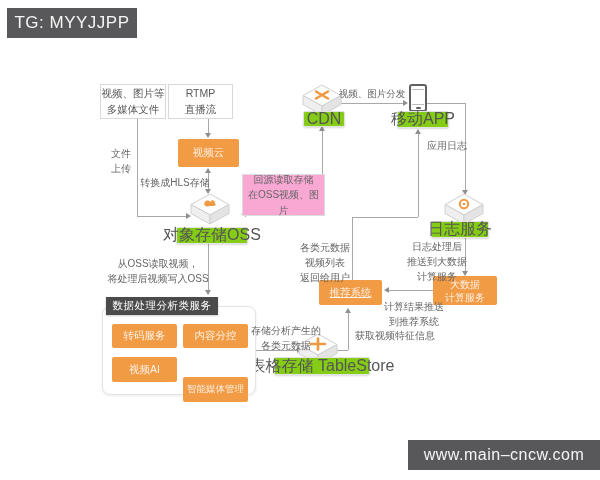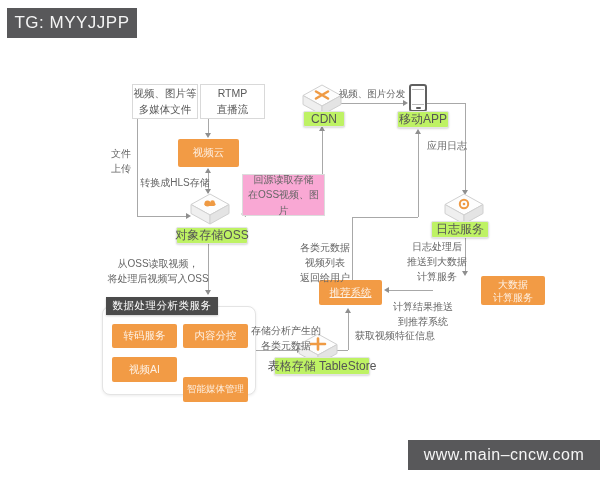--- a/index.html
+++ b/index.html
@@ -10,34 +10,34 @@
   }
   .bar{
     position:absolute;background:#58585a;color:#f5f5f5;
     display:flex;align-items:center;justify-content:center;
     font-size:17px;letter-spacing:.5px;
   }
   
   .srcbox{
     position:absolute;background:#fff;border:1px solid #d9d9d9;
     display:flex;align-items:center;justify-content:center;text-align:center;
-    font-size:10.5px;line-height:1.45;color:#595959;white-space:pre-line;margin-left:32px;
+    font-size:10.5px;line-height:1.45;color:#595959;white-space:pre-line;
   }
   
   .obox{
     position:absolute;background:#f29b45;border-radius:2px;
     display:flex;align-items:center;justify-content:center;text-align:center;
     color:rgba(255,255,255,.85);font-size:10.5px;line-height:1.3;white-space:pre-line;
   }
   
   .tag{
-    position:absolute;background:#bef264;border:1px solid #e3e3e3;border-radius:2px;
+    position:absolute;background:#84cc16;border:1px solid #e3e3e3;border-radius:2px;
     box-shadow:0 1px 2px rgba(0,0,0,.15);
     display:flex;align-items:center;justify-content:center;
-    font-size:12px;color:#555;padding:1px 2px;white-space:nowrap;
+    font-size:16px;color:#555;padding:1px 2px;white-space:nowrap;
   }
   
   .note{
     position:absolute;font-size:10px;line-height:1.5;color:#666;
     text-align:center;white-space:pre-line;
   }
   .notebox{
     position:absolute;background:#f9a8d4;border:1px solid #dcdcdc;
     font-size:10px;line-height:1.55;color:#666;text-align:center;
     white-space:pre-line;display:flex;align-items:center;justify-content:center;
@@ -137,21 +137,21 @@
   <div class="ah up" style="left:344.5px;top:308px;"></div>
 </div>
 
 <div class="srcbox" style="left:100px;top:84px;width:64px;height:33px;">视频、图片等
 多媒体文件</div>
 <div class="srcbox" style="left:168px;top:84px;width:63px;height:33px;">RTMP
 直播流</div>
 
 <div class="obox" style="left:178px;top:139px;width:61px;height:28px;">视频云</div>
 <div class="obox" style="left:319px;top:280px;width:63px;height:25px;text-decoration:underline;">推荐系统</div>
-<div class="obox" style="left:433px;top:276px;width:64px;height:29px;font-size:10px;margin-left:48px;">大数据
+<div class="obox" style="left:433px;top:276px;width:64px;height:29px;font-size:10px;">大数据
 计算服务</div>
 
 <div class="cube" style="left:188px;top:193px;">
   <svg width="44" height="32" viewBox="0 0 44 32">
     <path d="M22,1 L41,11.5 L22,22 L3,11.5 Z" fill="#fdfdfd" stroke="#d0d0d0"></path>
     <path d="M3,11.5 L22,22 L22,31 L3,20.5 Z" fill="#efefef" stroke="#d0d0d0"></path>
     <path d="M41,11.5 L22,22 L22,31 L41,20.5 Z" fill="#e4e4e4" stroke="#d0d0d0"></path>
     <g fill="#ef9a43">
       <circle cx="19.5" cy="10.5" r="3"></circle>
         <circle cx="24.5" cy="9.5" r="2.3"></circle>
@@ -213,17 +213,17 @@
 <div class="note" style="left:331px;top:87px;width:82px;font-size:9.5px;">视频、图片分发</div>
 <div class="note" style="left:425px;top:138px;width:44px;">应用日志</div>
 <div class="note" style="left:299px;top:240px;width:52px;">各类元数据
 视频列表
 返回给用户</div>
 <div class="note" style="left:95px;top:256px;width:126px;">从OSS读取视频，
 将处理后视频写入OSS</div>
 <div class="note" style="left:405px;top:239px;width:64px;">日志处理后
 推送到大数据
 计算服务</div>
-<div class="note" style="left:381px;top:299px;width:66px;margin-left:9px;">计算结果推送
+<div class="note" style="left:381px;top:299px;width:66px;">计算结果推送
 到推荐系统</div>
 <div class="note" style="left:249px;top:323px;width:74px;">存储分析产生的
 各类元数据</div>
 <div class="note" style="left:355px;top:328px;width:92px;text-align:left;font-family:Liberation Serif, serif;">获取视频特征信息</div>
 
 </body></html>

